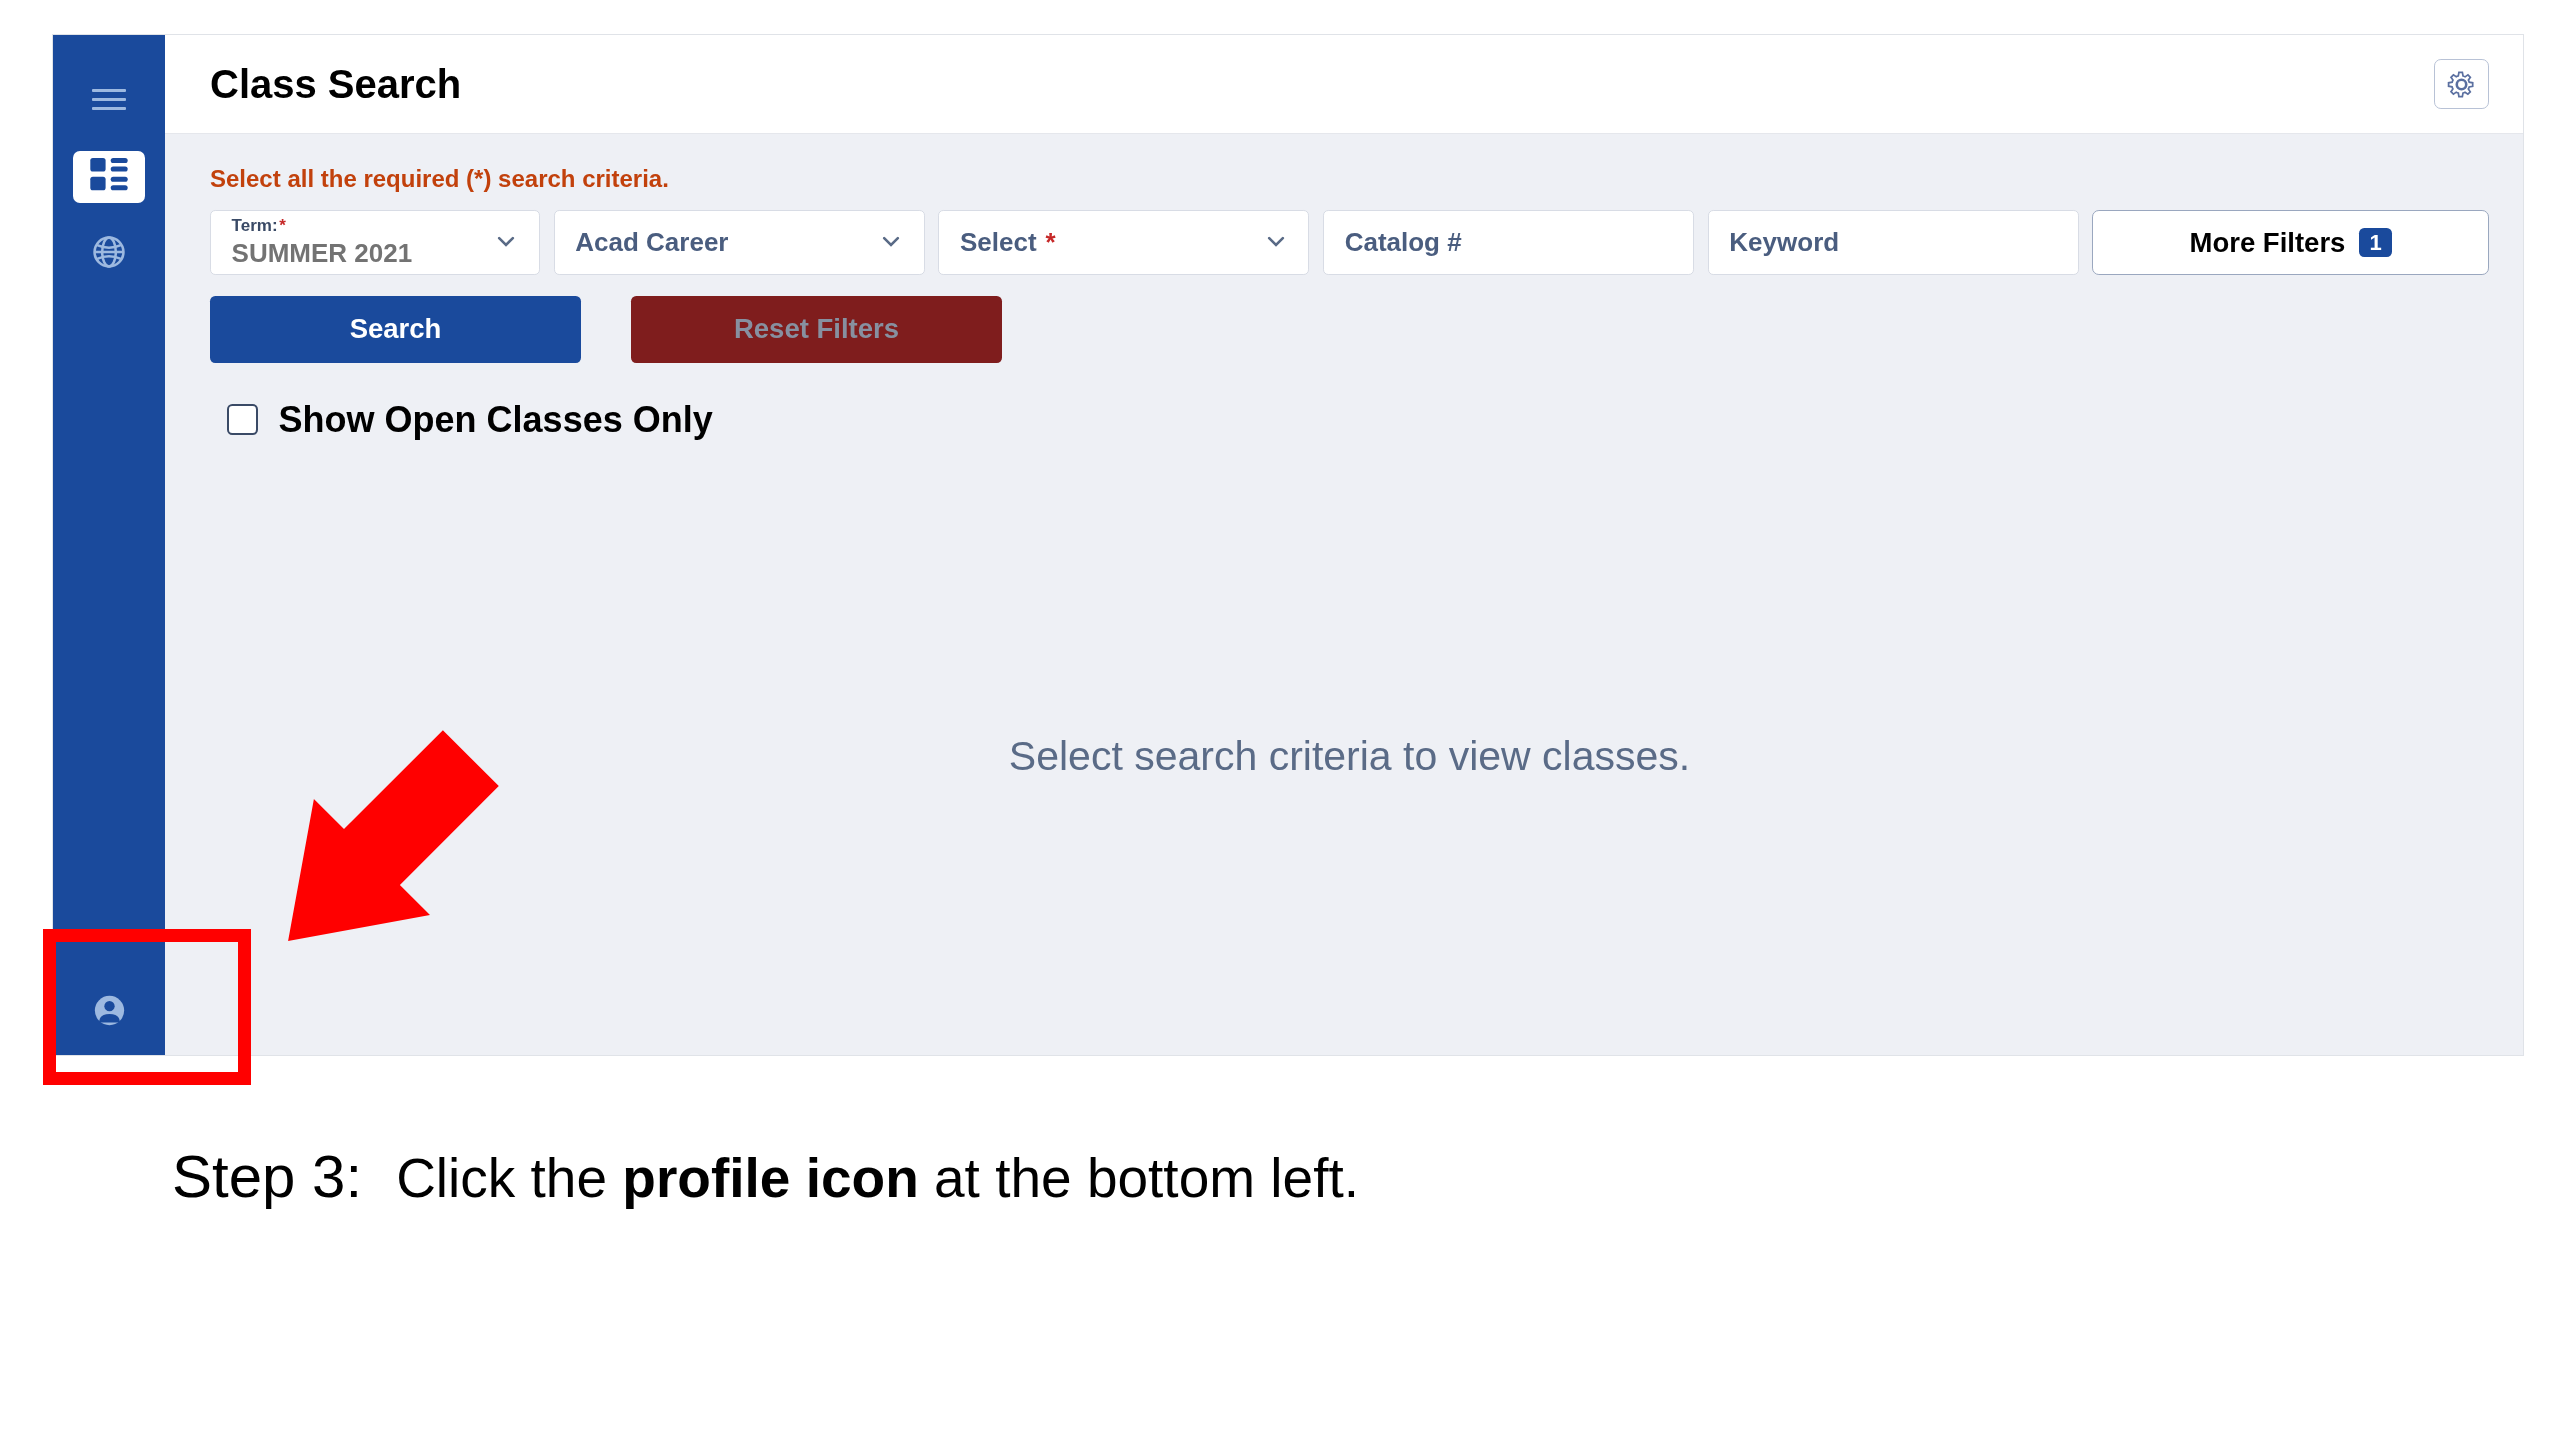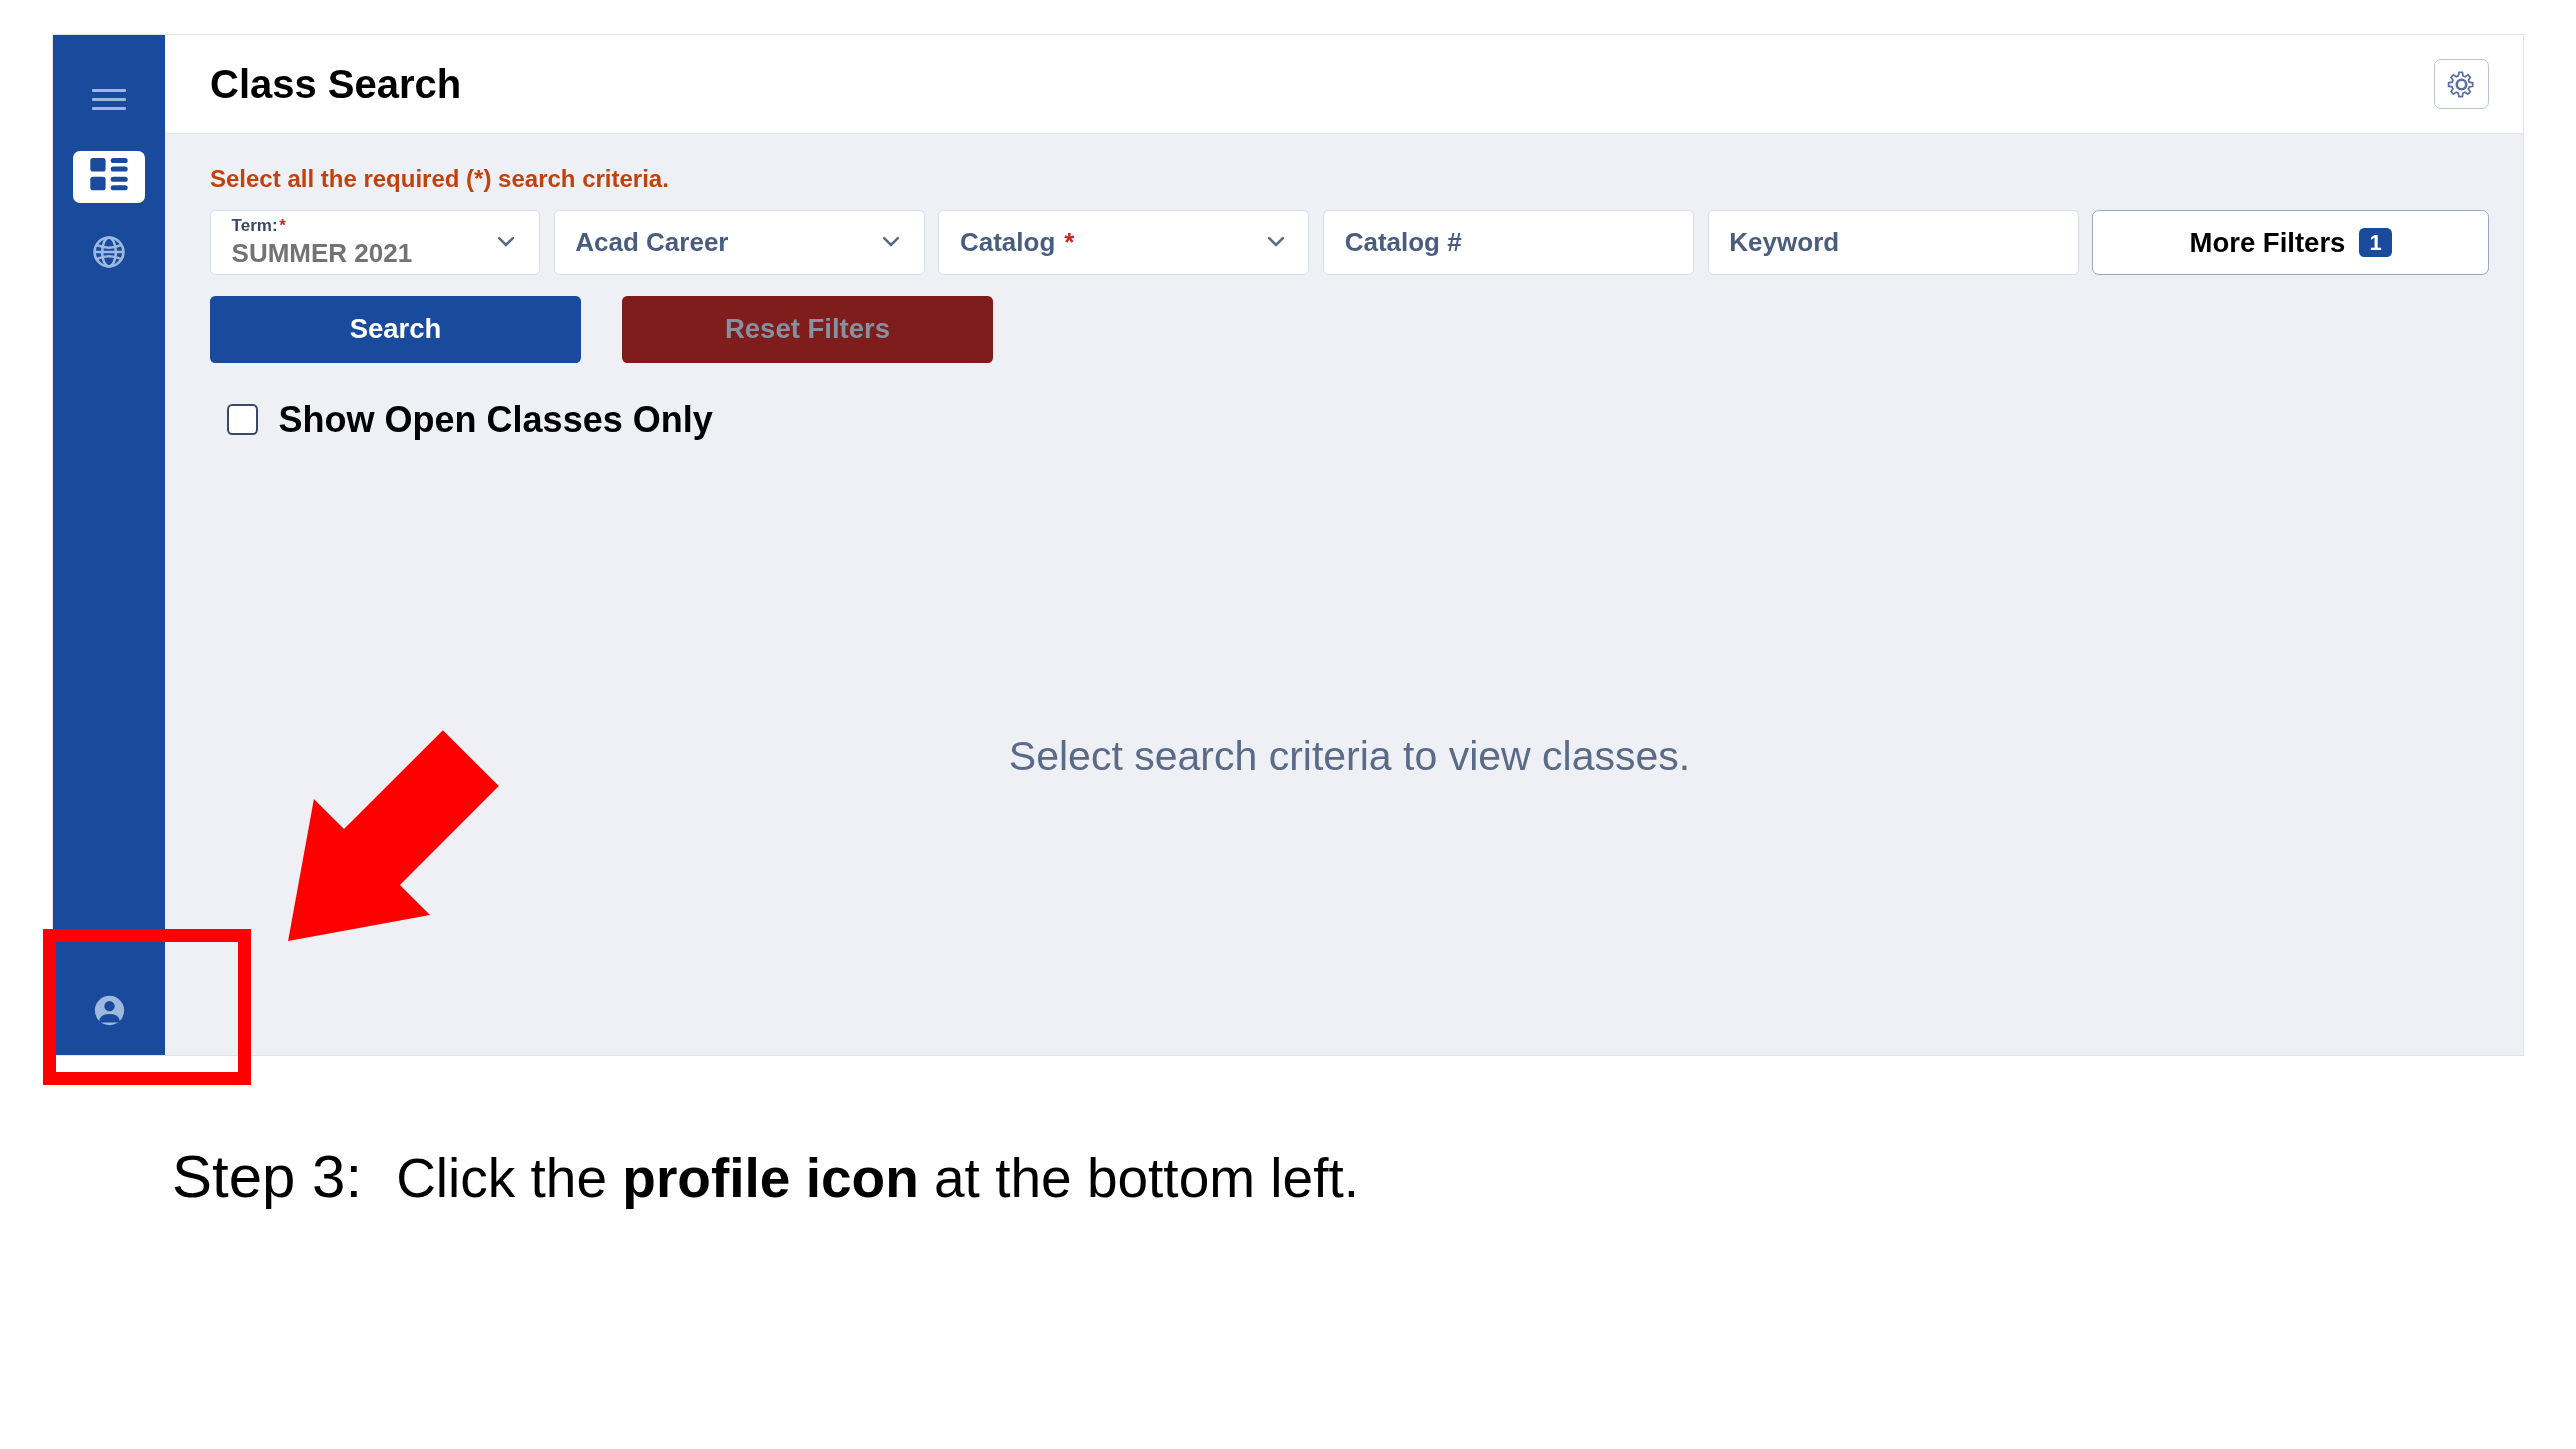--- a/index.html
+++ b/index.html
@@ -203,21 +203,21 @@
     .badge-count {
       background: #1a4a9c;
       color: #ffffff;
       font-size: 22px;
       font-weight: 700;
       padding: 1.7px 10.3px;
       border-radius: 5.2px;
     }
     .action-row {
       display: flex;
-      gap: 11px;
+      gap: 20px;
       margin-bottom: 36px;
     }
     .btn {
       width: 371px;
       height: 67px;
       border-radius: 5.2px;
       border: none;
       font-size: 27.5px;
       font-weight: 700;
       cursor: pointer;
@@ -376,21 +376,21 @@
             <span class="filter-placeholder">Acad Career</span>
             <div class="chev-right">
               <svg viewBox="0 0 28 28">
                   <path d="M6 10l8 8 8-8" stroke="#5a6b87" stroke-width="3" fill="none" stroke-linecap="round"></path>
                 </svg>
             </div>
           </div>
 
           <div class="filter-box filter-subject">
             <span class="filter-placeholder">
-              <span>Catalog</span><span class="required-star"> *</span>
+              <span>Select</span><span class="required-star"> *</span>
             </span>
             <div class="chev-right">
               <svg viewBox="0 0 28 28">
                   <path d="M6 10l8 8 8-8" stroke="#5a6b87" stroke-width="3" fill="none" stroke-linecap="round"></path>
                 </svg>
             </div>
           </div>
 
           <div class="filter-box filter-catalog">
             <span class="filter-placeholder">Catalog #</span>

